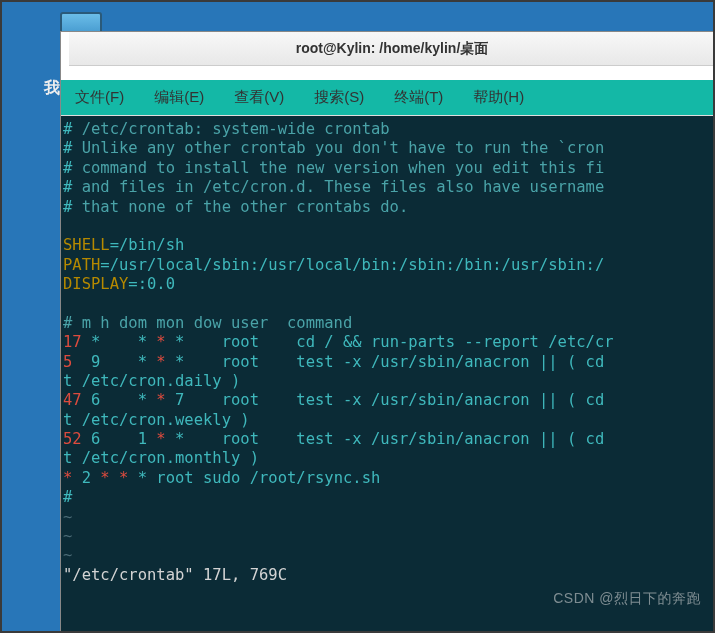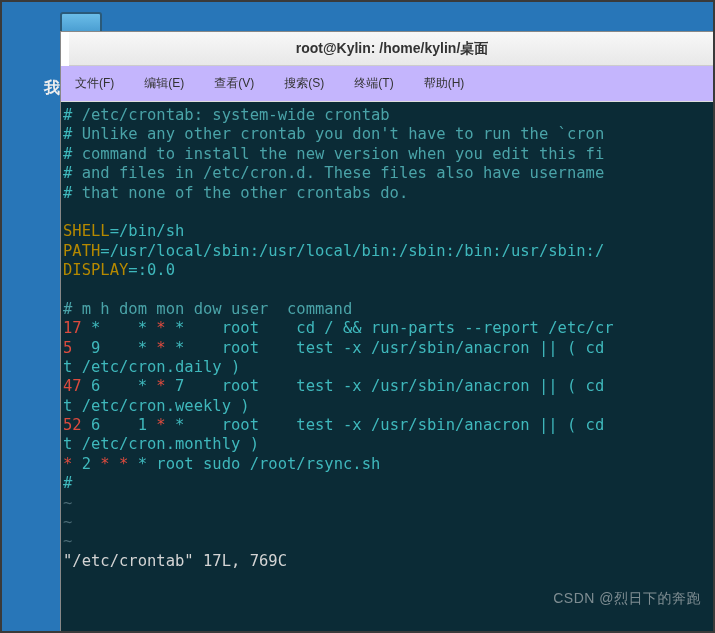--- a/index.html
+++ b/index.html
@@ -49,28 +49,29 @@
     display: flex;
     align-items: center;
     justify-content: center;
     font-size: 14px;
     font-weight: bold;
     color: #333;
     margin-left: 8px;
   }
   .menubar {
     height: 36px;
-    background: #c4b5fd;
+    background: #14b8a6;
     border-bottom: 1px solid #ddd;
     display: flex;
     align-items: center;
     padding: 0 8px;
     gap: 18px;
-    font-size: 12px;
+    font-size: 15px;
     color: #333;
+    margin-top: 14px;
   }
   .menu-item { cursor: pointer; padding: 4px 6px; }
   .terminal {
     flex: 1;
     background: #0b2b36;
     color: #36bdbf;
     font-family: "DejaVu Sans Mono", Consolas, monospace;
     font-size: 15.5px;
     line-height: 1.25;
     padding: 4px 1px 4px 2px;

